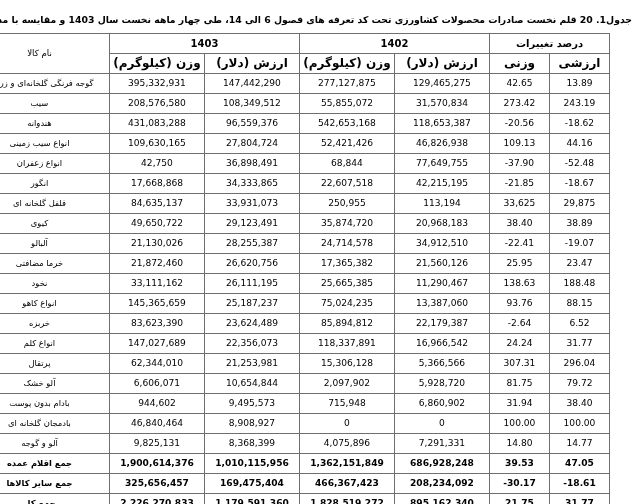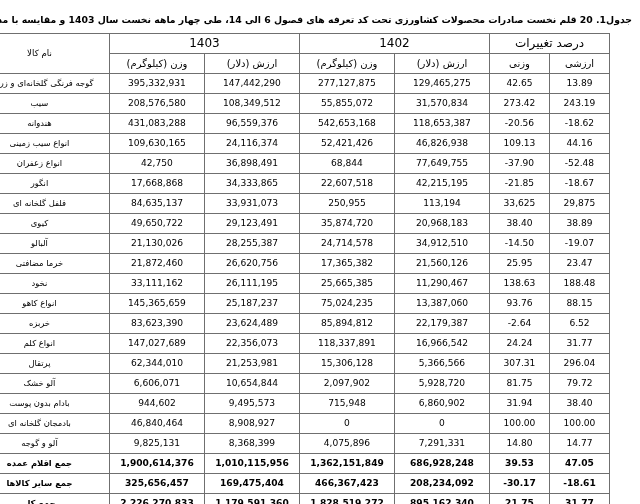--- a/index.html
+++ b/index.html
@@ -48,28 +48,28 @@
     border: 1px solid #6f6f6f;
     text-align: center;
     vertical-align: middle;
     padding: 0;
     height: 19px;
     line-height: 19px;
     overflow: hidden;
     white-space: nowrap;
   }
   th.hdr-year, th.hdr-group {
-    font-weight: normal;
-    font-size: 12px;
+    font-weight: bold;
+    font-size: 10px;
     height: 16px;
     line-height: 16px;
   }
   th.hdr-sub {
-    font-weight: normal;
-    font-size: 10px;
+    font-weight: bold;
+    font-size: 12px;
     height: 15px;
     line-height: 15px;
   }
   th.hdr-name {
     font-weight: normal;
     font-size: 8.6px;
   }
   td.num {
     font-size: 9.1px;
     font-family: "DejaVu Sans", "Liberation Sans", sans-serif;
@@ -152,21 +152,21 @@
             <td class="num">542,653,168</td>
             <td class="num">96,559,376</td>
             <td class="num">431,083,288</td>
             <td class="name">هندوانه</td>
           </tr>
           <tr>
             <td class="num">44.16</td>
             <td class="num">109.13</td>
             <td class="num">46,826,938</td>
             <td class="num">52,421,426</td>
-            <td class="num">24,116,374</td>
+            <td class="num">27,804,724</td>
             <td class="num">109,630,165</td>
             <td class="name">انواع سیب زمینی</td>
           </tr>
           <tr>
             <td class="num">-52.48</td>
             <td class="num">-37.90</td>
             <td class="num">77,649,755</td>
             <td class="num">68,844</td>
             <td class="num">36,898,491</td>
             <td class="num">42,750</td>
@@ -194,21 +194,21 @@
             <td class="num">38.89</td>
             <td class="num">38.40</td>
             <td class="num">20,968,183</td>
             <td class="num">35,874,720</td>
             <td class="num">29,123,491</td>
             <td class="num">49,650,722</td>
             <td class="name">کیوی</td>
           </tr>
           <tr>
             <td class="num">-19.07</td>
-            <td class="num">-14.50</td>
+            <td class="num">-22.41</td>
             <td class="num">34,912,510</td>
             <td class="num">24,714,578</td>
             <td class="num">28,255,387</td>
             <td class="num">21,130,026</td>
             <td class="name">آلبالو</td>
           </tr>
           <tr>
             <td class="num">23.47</td>
             <td class="num">25.95</td>
             <td class="num">21,560,126</td>

